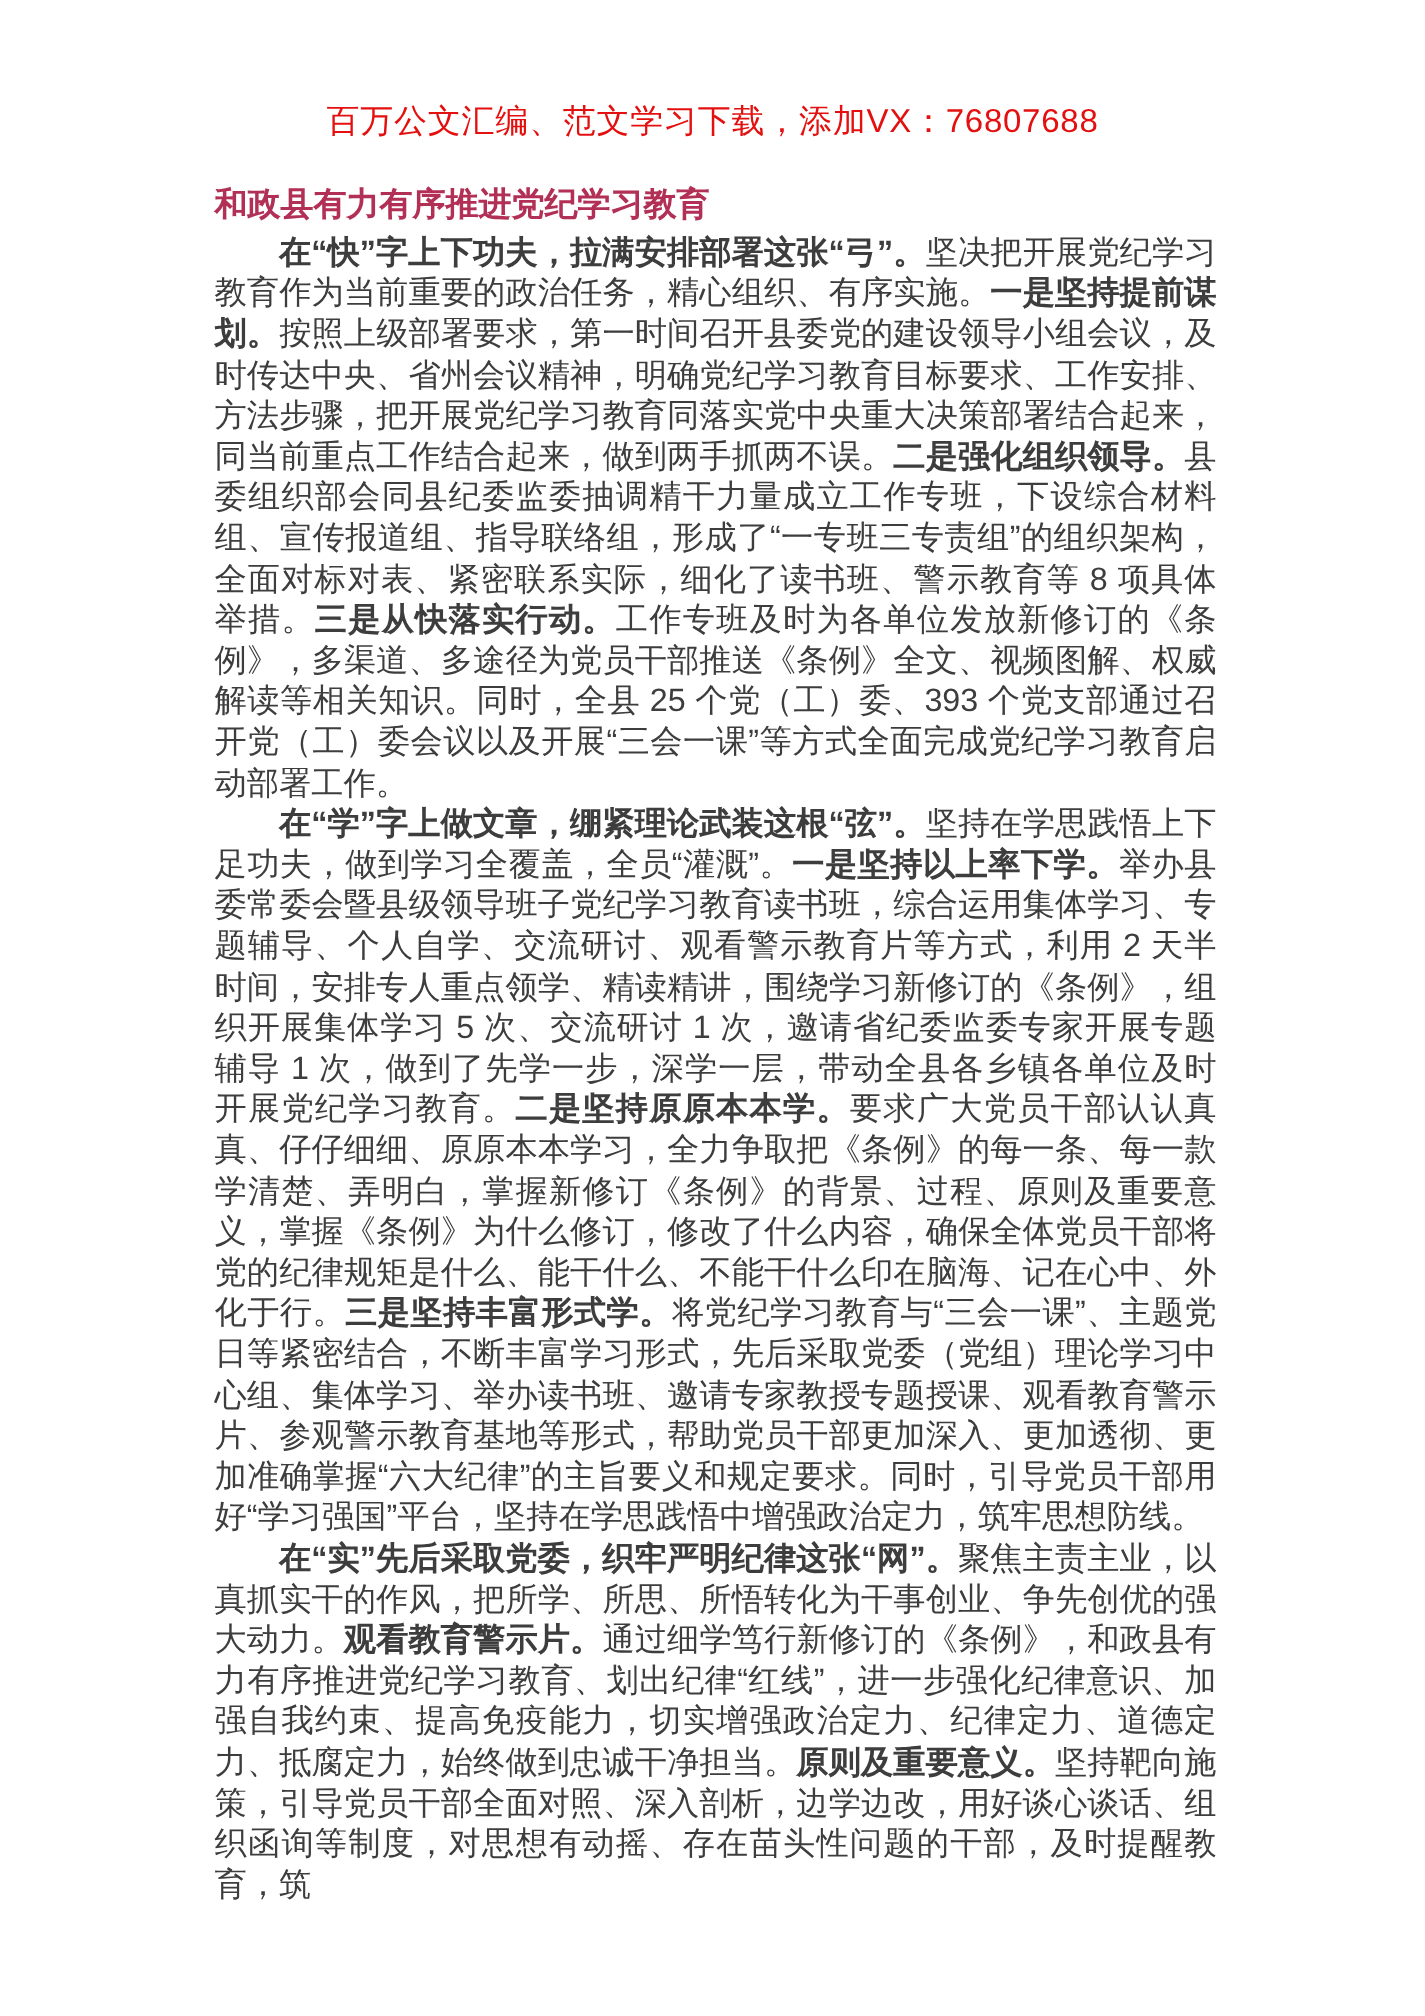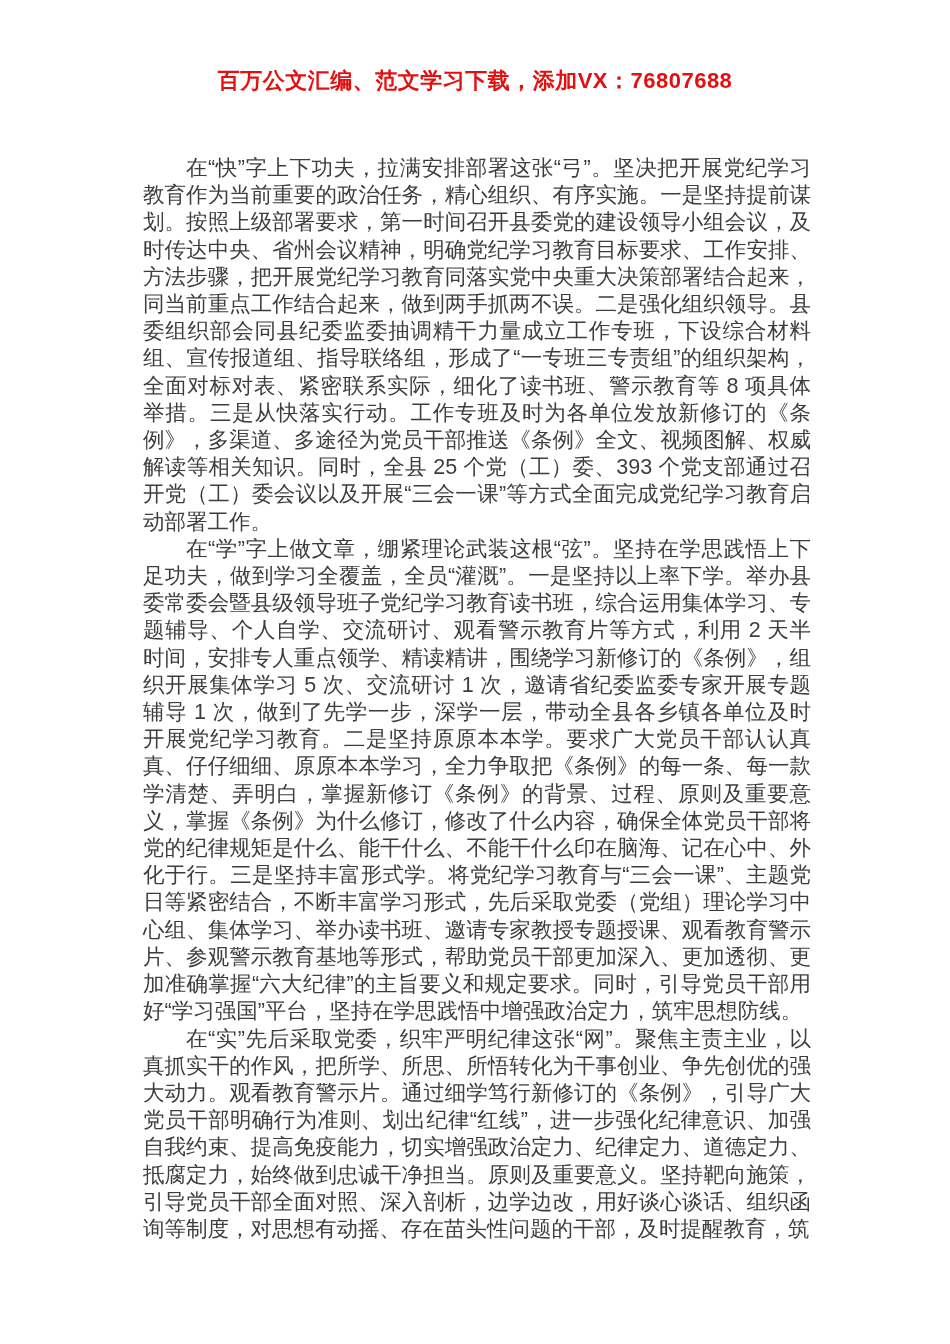--- a/index.html
+++ b/index.html
@@ -15,21 +15,21 @@
     overflow: hidden;
     font-family: "Liberation Sans", "DejaVu Sans", sans-serif;
   }
   .banner {
     position: absolute;
     top: 66px;
     left: 0;
     width: 100%;
     text-align: center;
     font-size: 22px;
-    font-weight: 700;
+    font-weight: 400;
     letter-spacing: 0.5px;
     color: var(--banner-color, #e41010);
   }
   .doc-title {
     position: absolute;
     top: 122px;
     left: 143px;
     margin: 0;
     font-size: 22px;
     font-weight: 700;
@@ -45,28 +45,29 @@
     font-size: 21.5px;
     line-height: 27.2px;
     text-align: justify;
     text-justify: inter-ideograph;
   }
   .para {
     margin: 0;
     text-indent: 2em;
   }
   .para .b {
-    font-weight: 400;
+    font-weight: 700;
   }
 </style>
 </head>
 <body>
 
 <div class="page">
   <div class="banner">百万公文汇编、范文学习下载，添加VX：76807688</div>
 
+  <h1 class="doc-title">和政县有力有序推进党纪学习教育</h1>
 
   <div class="content">
       <p class="para"><span class="b">在“快”字上下功夫，拉满安排部署这张“弓”。</span><span>坚决把开展党纪学习教育作为当前重要的政治任务，精心组织、有序实施。</span><span class="b">一是坚持提前谋划。</span><span>按照上级部署要求，第一时间召开县委党的建设领导小组会议，及时传达中央、省州会议精神，明确党纪学习教育目标要求、工作安排、方法步骤，把开展党纪学习教育同落实党中央重大决策部署结合起来，同当前重点工作结合起来，做到两手抓两不误。</span><span class="b">二是强化组织领导。</span><span>县委组织部会同县纪委监委抽调精干力量成立工作专班，下设综合材料组、宣传报道组、指导联络组，形成了“一专班三专责组”的组织架构，全面对标对表、紧密联系实际，细化了读书班、警示教育等 8 项具体举措。</span><span class="b">三是从快落实行动。</span><span>工作专班及时为各单位发放新修订的《条例》，多渠道、多途径为党员干部推送《条例》全文、视频图解、权威解读等相关知识。同时，全县 25 个党（工）委、393 个党支部通过召开党（工）委会议以及开展“三会一课”等方式全面完成党纪学习教育启动部署工作。</span></p>
       <p class="para"><span class="b">在“学”字上做文章，绷紧理论武装这根“弦”。</span><span>坚持在学思践悟上下足功夫，做到学习全覆盖，全员“灌溉”。</span><span class="b">一是坚持以上率下学。</span><span>举办县委常委会暨县级领导班子党纪学习教育读书班，综合运用集体学习、专题辅导、个人自学、交流研讨、观看警示教育片等方式，利用 2 天半时间，安排专人重点领学、精读精讲，围绕学习新修订的《条例》，组织开展集体学习 5 次、交流研讨 1 次，邀请省纪委监委专家开展专题辅导 1 次，做到了先学一步，深学一层，带动全县各乡镇各单位及时开展党纪学习教育。</span><span class="b">二是坚持原原本本学。</span><span>要求广大党员干部认认真真、仔仔细细、原原本本学习，全力争取把《条例》的每一条、每一款学清楚、弄明白，掌握新修订《条例》的背景、过程、原则及重要意义，掌握《条例》为什么修订，修改了什么内容，确保全体党员干部将党的纪律规矩是什么、能干什么、不能干什么印在脑海、记在心中、外化于行。</span><span class="b">三是坚持丰富形式学。</span><span>将党纪学习教育与“三会一课”、主题党日等紧密结合，不断丰富学习形式，先后采取党委（党组）理论学习中心组、集体学习、举办读书班、邀请专家教授专题授课、观看教育警示片、参观警示教育基地等形式，帮助党员干部更加深入、更加透彻、更加准确掌握“六大纪律”的主旨要义和规定要求。同时，引导党员干部用好“学习强国”平台，坚持在学思践悟中增强政治定力，筑牢思想防线。</span></p>
-      <p class="para"><span class="b">在“实”先后采取党委，织牢严明纪律这张“网”。</span><span>聚焦主责主业，以真抓实干的作风，把所学、所思、所悟转化为干事创业、争先创优的强大动力。</span><span class="b">观看教育警示片。</span><span>通过细学笃行新修订的《条例》，引导广大党员干部明确行为准则、划出纪律“红线”，进一步强化纪律意识、加强自我约束、提高免疫能力，切实增强政治定力、纪律定力、道德定力、抵腐定力，始终做到忠诚干净担当。</span><span class="b">原则及重要意义。</span><span>坚持靶向施策，引导党员干部全面对照、深入剖析，边学边改，用好谈心谈话、组织函询等制度，对思想有动摇、存在苗头性问题的干部，及时提醒教育，筑</span></p>
+      <p class="para"><span class="b">在“实”先后采取党委，织牢严明纪律这张“网”。</span><span>聚焦主责主业，以真抓实干的作风，把所学、所思、所悟转化为干事创业、争先创优的强大动力。</span><span class="b">观看教育警示片。</span><span>通过细学笃行新修订的《条例》，和政县有力有序推进党纪学习教育、划出纪律“红线”，进一步强化纪律意识、加强自我约束、提高免疫能力，切实增强政治定力、纪律定力、道德定力、抵腐定力，始终做到忠诚干净担当。</span><span class="b">原则及重要意义。</span><span>坚持靶向施策，引导党员干部全面对照、深入剖析，边学边改，用好谈心谈话、组织函询等制度，对思想有动摇、存在苗头性问题的干部，及时提醒教育，筑</span></p>
     </div>
 </div>
 
 </body></html>

